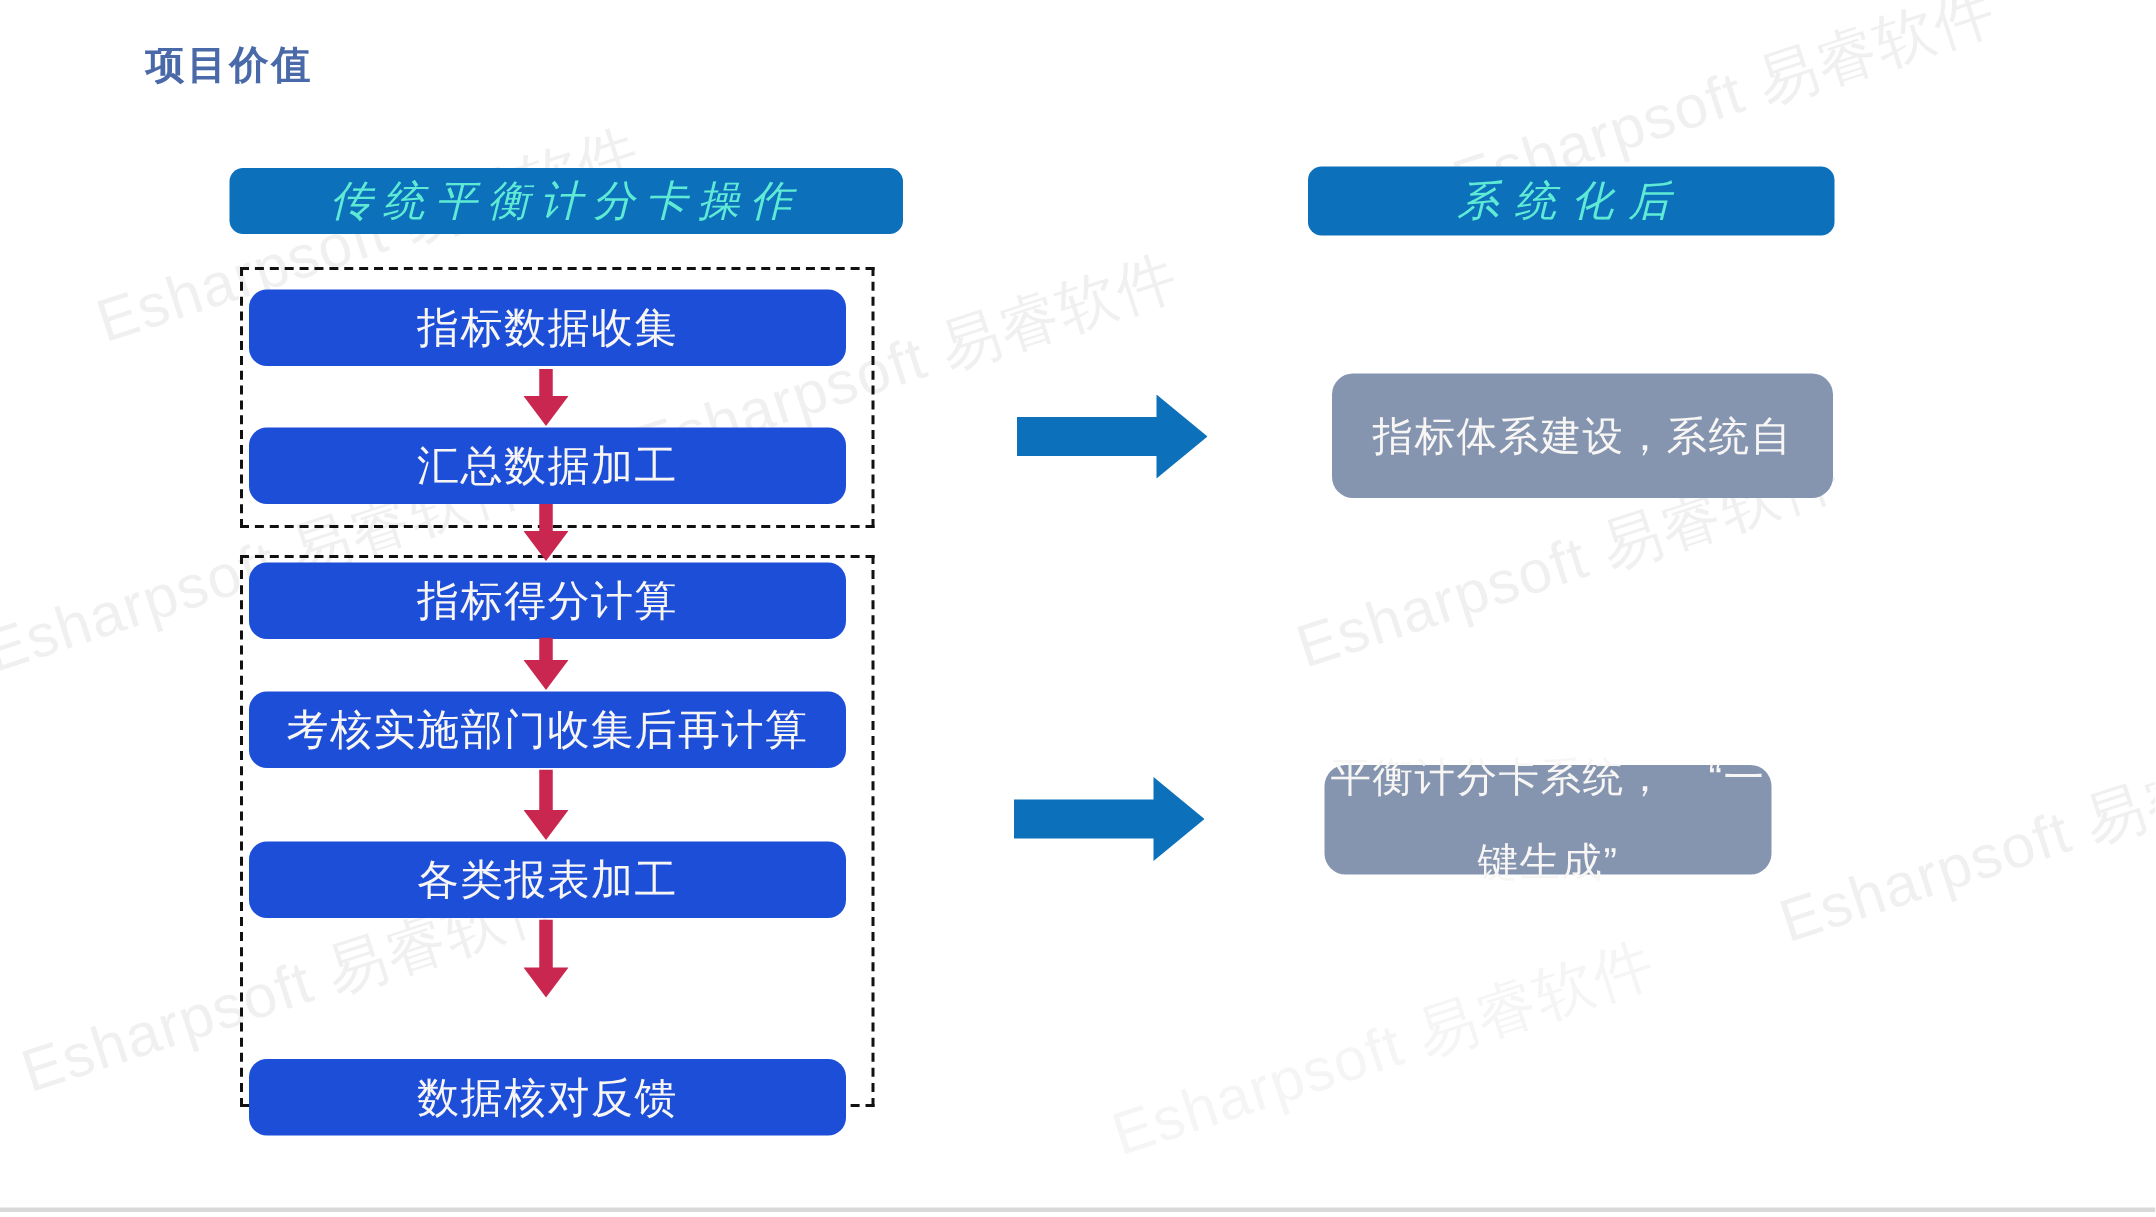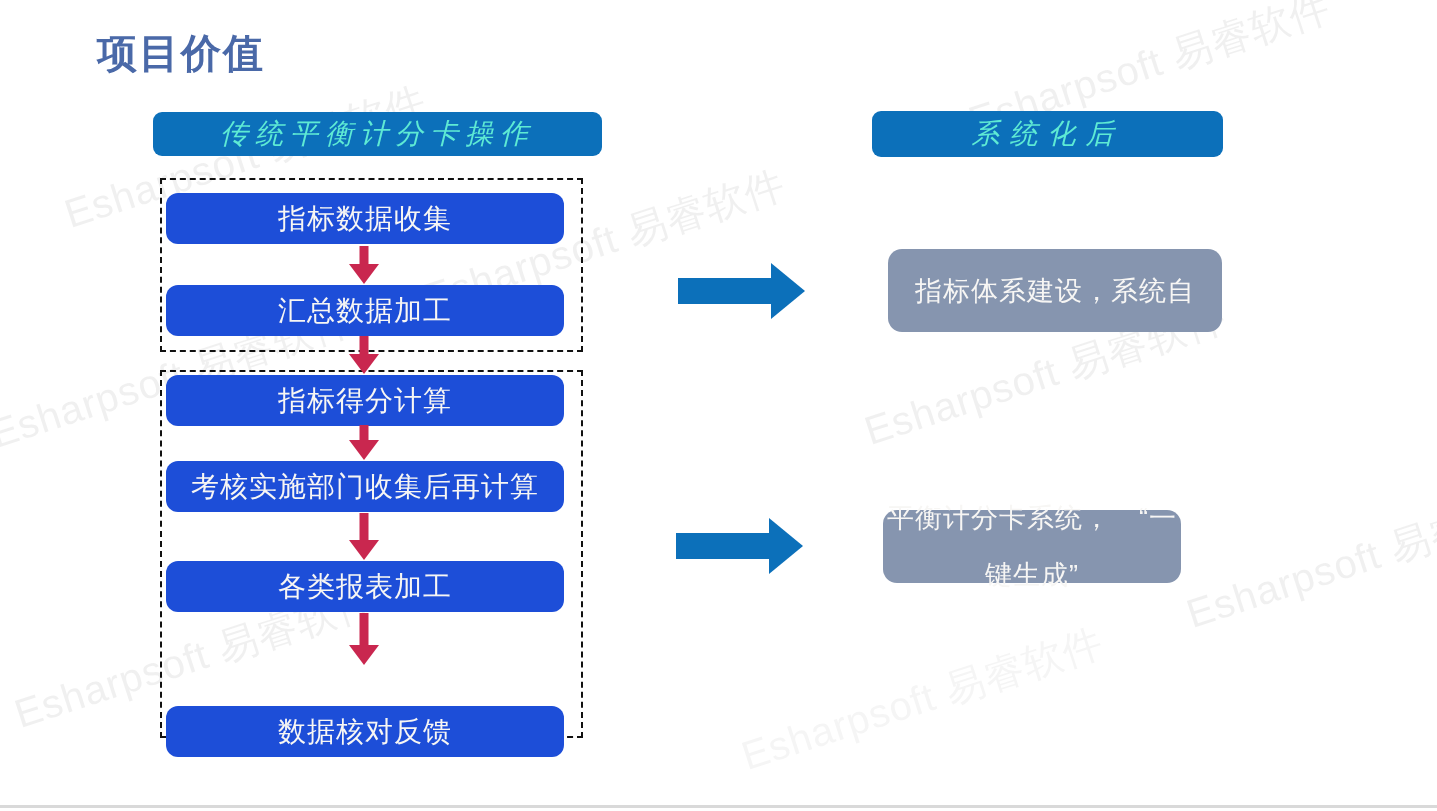--- a/index.html
+++ b/index.html
@@ -25,21 +25,21 @@
     user-select: none;
     letter-spacing: 1px;
   }
   .wm.light { color: rgba(60, 60, 60, 0.05); }
 
   
   .slide-title {
     position: absolute;
     left: 97px;
     top: 26px;
-    font-size: 40px;
+    font-size: 26px;
     font-weight: bold;
     color: #4a69a8;
     letter-spacing: 2px;
   }
 
   
   .col-header {
     position: absolute;
     background: #0c70ba;
     border-radius: 9px;

